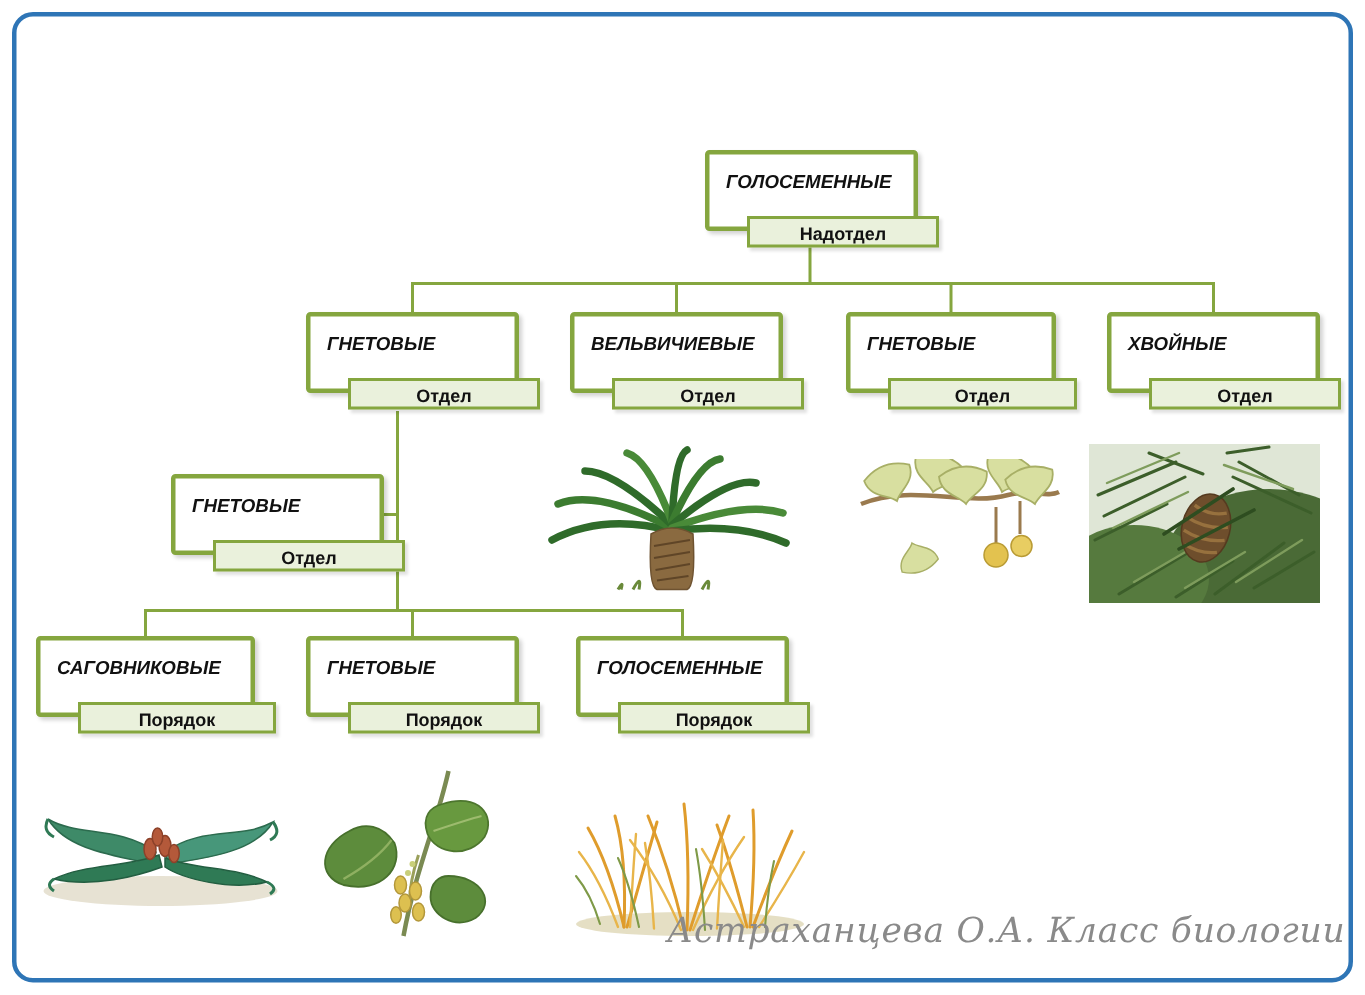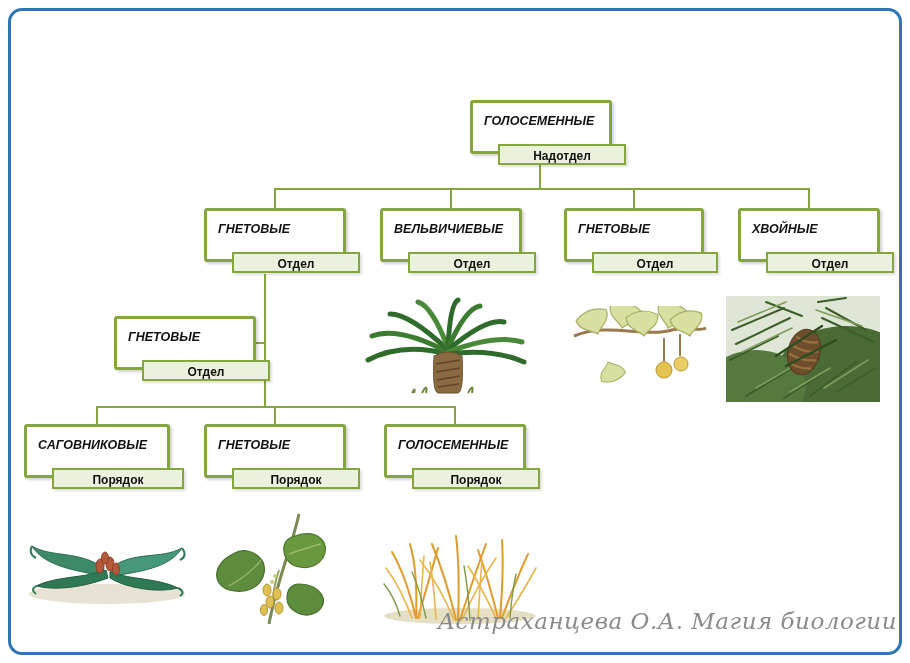--- a/index.html
+++ b/index.html
@@ -252,14 +252,14 @@
       </g>
       <g fill="none" stroke="#7f9a48" stroke-width="1.4" stroke-linecap="round">
         <path d="M50,102 Q44,74 36,56"></path>
         <path d="M94,104 Q92,72 88,50"></path>
         <path d="M134,102 Q136,76 140,58"></path>
         <path d="M24,100 Q18,80 8,68"></path>
       </g>
     </svg>
   </div>
 
-  <div class="watermark">Астраханцева О.А. Магия биологии</div>
+  <div class="watermark">Астраханцева О.А. Класс биологии</div>
 </div>
 
 </body></html>

